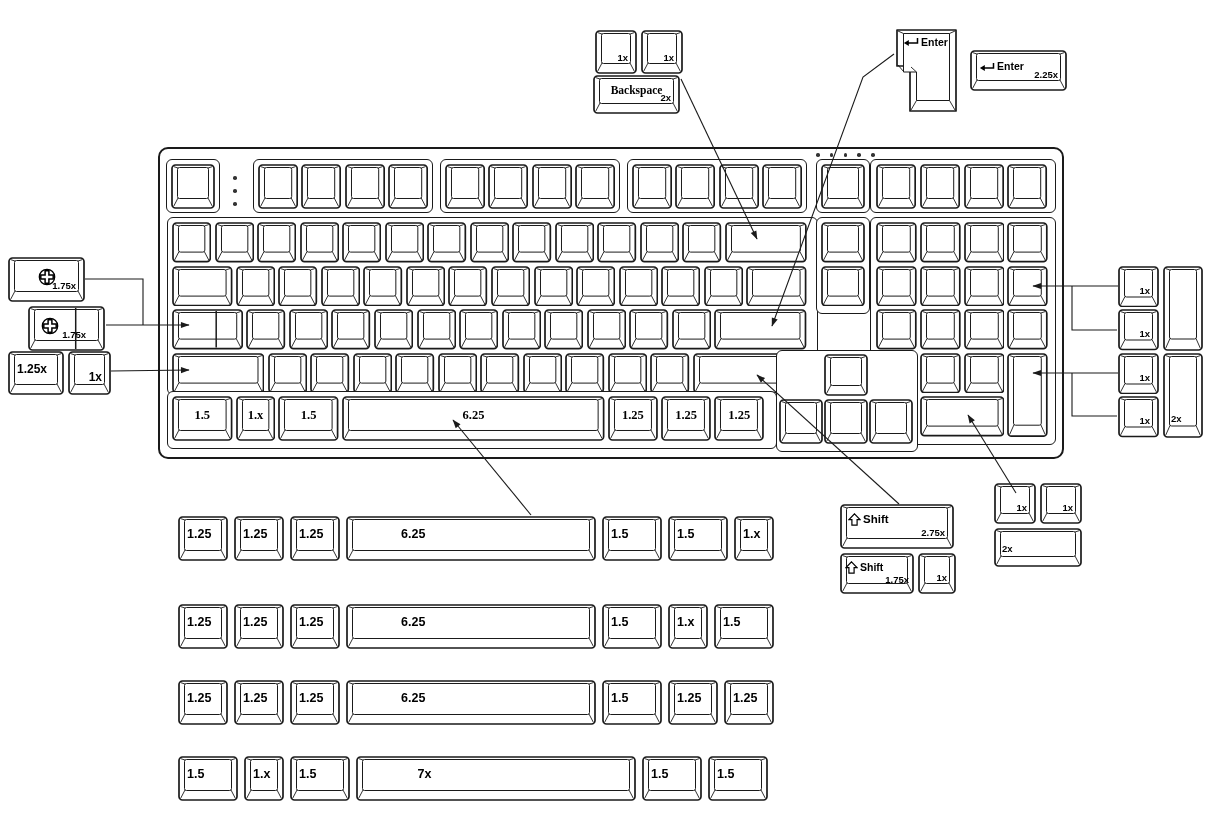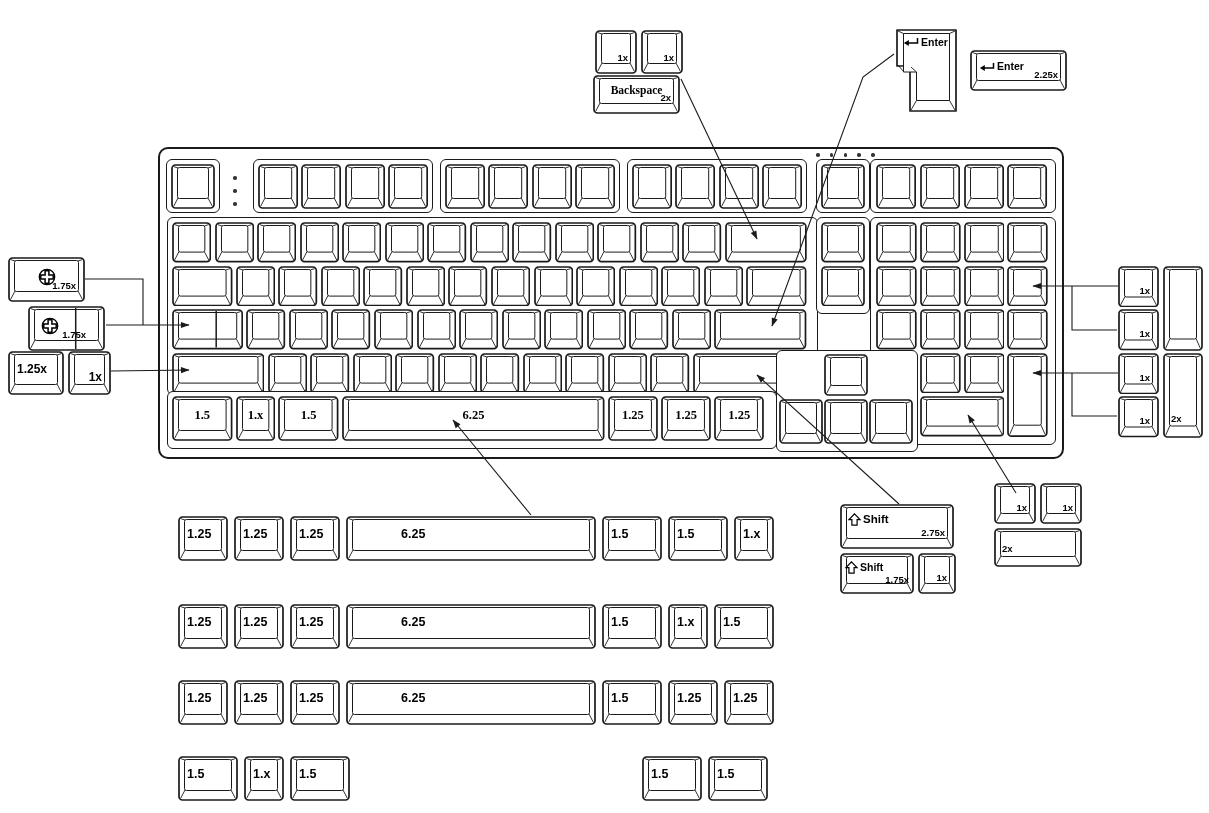--- a/index.html
+++ b/index.html
@@ -1347,20 +1347,31 @@
       <svg class="cap" width="60" height="45" viewBox="0 0 60 45">
         <rect x="1" y="1" width="58" height="43" rx="3.5" fill="#fff" stroke="#1a1a1a" stroke-width="1.7"></rect>
         <rect x="6.5" y="3.5" width="47" height="31" rx="2" fill="#fff" stroke="#1a1a1a" stroke-width="1"></rect>
         <line x1="2.6" y1="2.6" x2="7" y2="4" stroke="#1a1a1a" stroke-width="0.9"></line>
         <line x1="57.4" y1="2.6" x2="53" y2="4" stroke="#1a1a1a" stroke-width="0.9"></line>
         <line x1="2.6" y1="42.4" x2="7" y2="34" stroke="#1a1a1a" stroke-width="0.9"></line>
         <line x1="57.4" y1="42.4" x2="53" y2="34" stroke="#1a1a1a" stroke-width="0.9"></line>
       </svg>
       <span class="lb lb-leftc f12">1.5</span>
     </div>
+    <div class="key" style="left: 356px; top: 756px; width: 280px; height: 45px;">
+      <svg class="cap" width="280" height="45" viewBox="0 0 280 45">
+        <rect x="1" y="1" width="278" height="43" rx="3.5" fill="#fff" stroke="#1a1a1a" stroke-width="1.7"></rect>
+        <rect x="6.5" y="3.5" width="267" height="31" rx="2" fill="#fff" stroke="#1a1a1a" stroke-width="1"></rect>
+        <line x1="2.6" y1="2.6" x2="7" y2="4" stroke="#1a1a1a" stroke-width="0.9"></line>
+        <line x1="277.4" y1="2.6" x2="273" y2="4" stroke="#1a1a1a" stroke-width="0.9"></line>
+        <line x1="2.6" y1="42.4" x2="7" y2="34" stroke="#1a1a1a" stroke-width="0.9"></line>
+        <line x1="277.4" y1="42.4" x2="273" y2="34" stroke="#1a1a1a" stroke-width="0.9"></line>
+      </svg>
+      <span class="lb lb-l22 f12">7x</span>
+    </div>
     <div class="key" style="left: 642px; top: 756px; width: 60px; height: 45px;">
       <svg class="cap" width="60" height="45" viewBox="0 0 60 45">
         <rect x="1" y="1" width="58" height="43" rx="3.5" fill="#fff" stroke="#1a1a1a" stroke-width="1.7"></rect>
         <rect x="6.5" y="3.5" width="47" height="31" rx="2" fill="#fff" stroke="#1a1a1a" stroke-width="1"></rect>
         <line x1="2.6" y1="2.6" x2="7" y2="4" stroke="#1a1a1a" stroke-width="0.9"></line>
         <line x1="57.4" y1="2.6" x2="53" y2="4" stroke="#1a1a1a" stroke-width="0.9"></line>
         <line x1="2.6" y1="42.4" x2="7" y2="34" stroke="#1a1a1a" stroke-width="0.9"></line>
         <line x1="57.4" y1="42.4" x2="53" y2="34" stroke="#1a1a1a" stroke-width="0.9"></line>
       </svg>
       <span class="lb lb-leftc f12">1.5</span>

